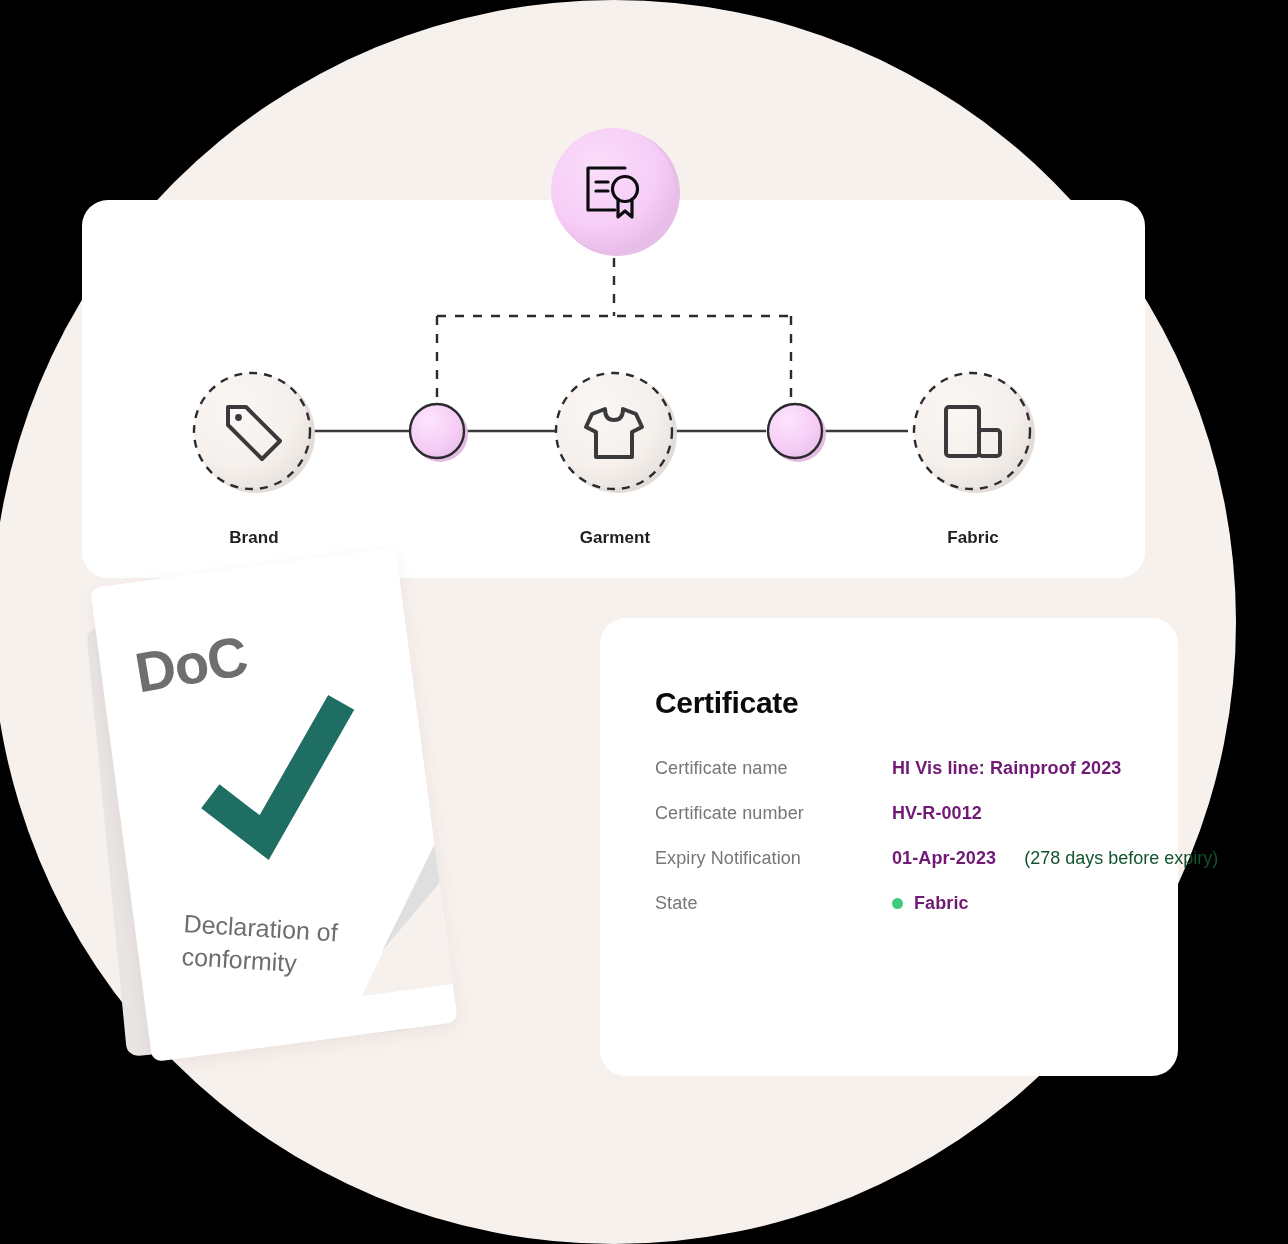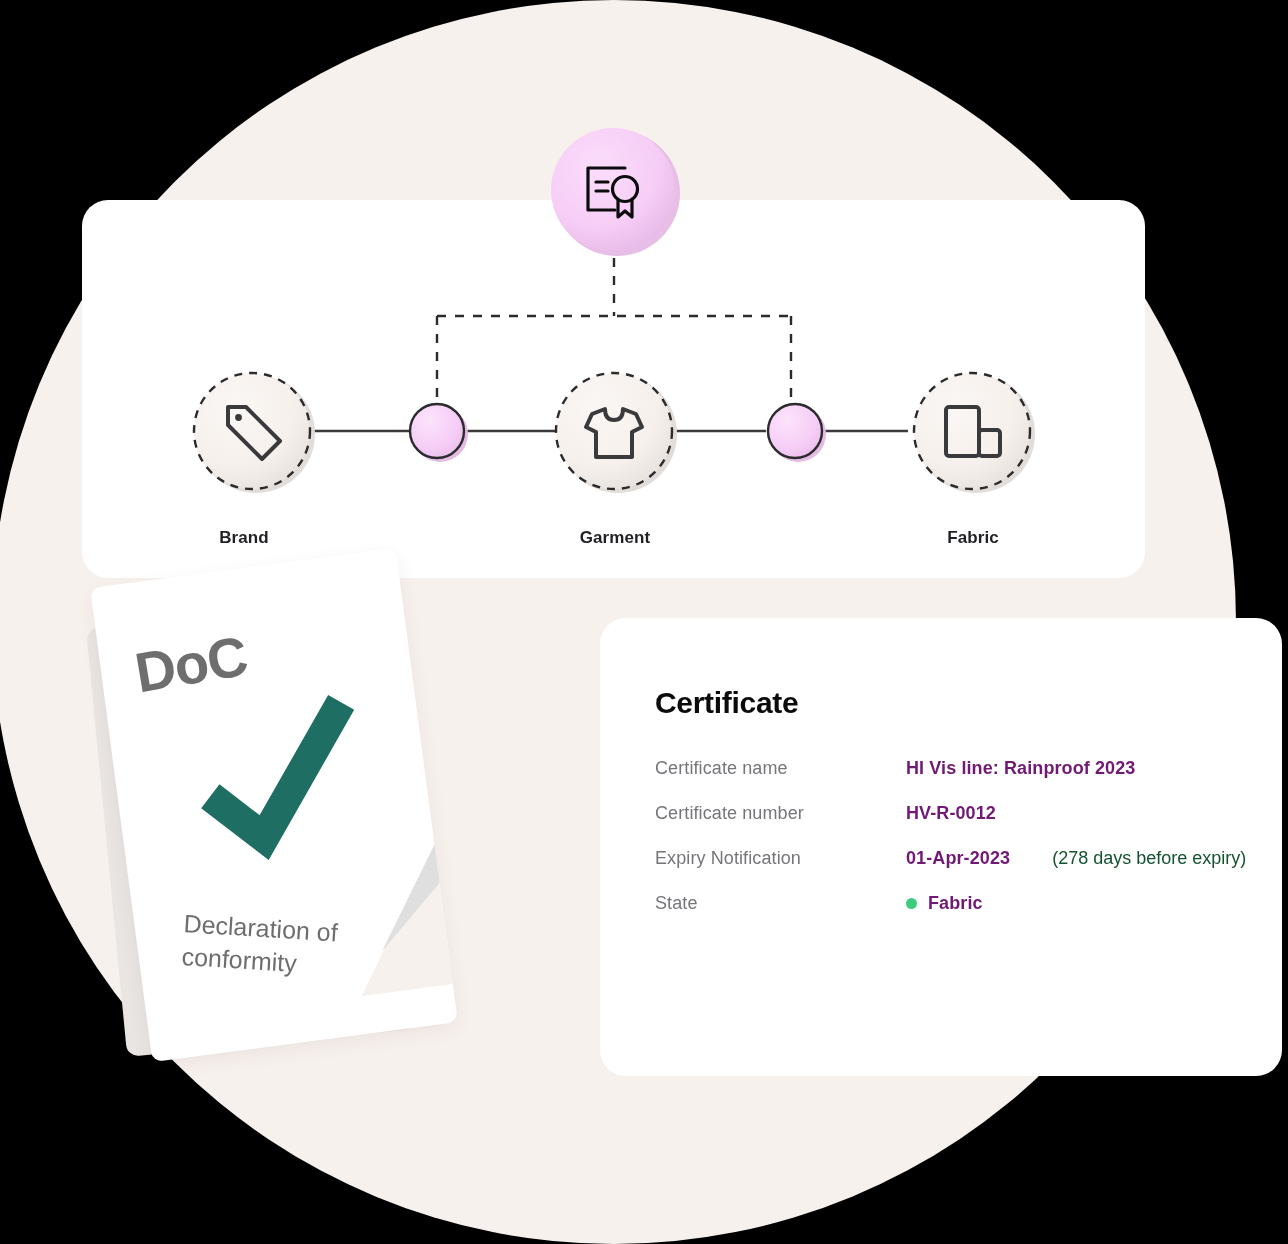--- a/index.html
+++ b/index.html
@@ -54,21 +54,21 @@
   
   .node-label {
     position: absolute;
     font-size: 17px;
     font-weight: 700;
     color: #1F2023;
     text-align: center;
     width: 200px;
     letter-spacing: 0.1px;
   }
-  .node-label.brand   { left: 144px; top: 528px; }
+  .node-label.brand   { left: 154px; top: 528px; }
   .node-label.garment { left: 515px; top: 528px; }
   .node-label.fabric  { left: 873px; top: 528px; }
 
   
   .doc-wrap {
     position: absolute;
     left: 98px;
     top: 552px;
     width: 420px;
     height: 520px;
@@ -121,21 +121,21 @@
     top: 130px;
     width: 170px;
     height: 170px;
   }
 
   
   .cert-card {
     position: absolute;
     left: 600px;
     top: 618px;
-    width: 682px;
+    width: 578px;
     height: 458px;
     background: #FFFFFF;
     border-radius: 26px;
   }
   .cert-title {
     position: absolute;
     left: 55px;
     top: 68px;
     font-size: 30px;
     font-weight: 700;
@@ -145,21 +145,20 @@
   .cert-rows {
     position: absolute;
     left: 55px;
     top: 140px;
     width: 600px;
   }
   .cert-row {
     display: flex;
     align-items: baseline;
     height: 45px;
-    gap: 14px;
   }
   .cert-label {
     width: 237px;
     flex: 0 0 237px;
     font-size: 18px;
     color: #76757A;
     letter-spacing: 0.1px;
   }
   .cert-value {
     font-size: 18px;

